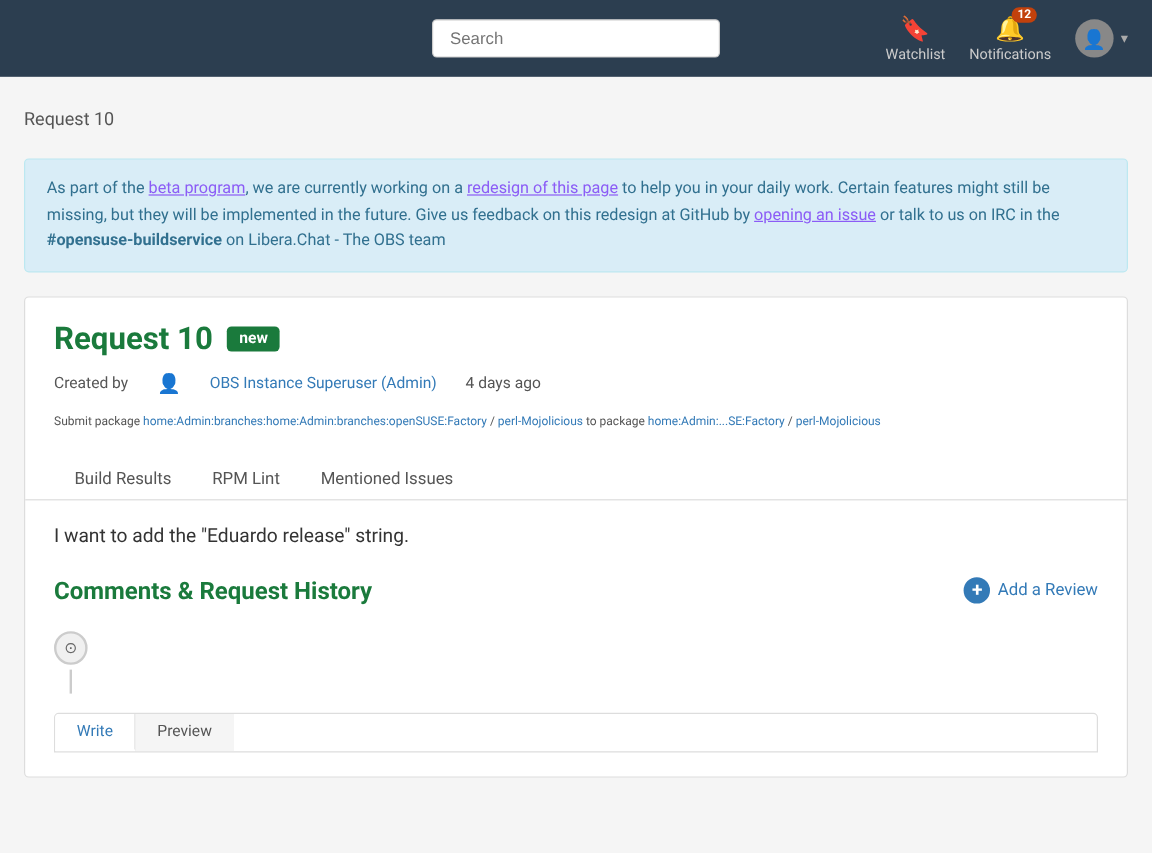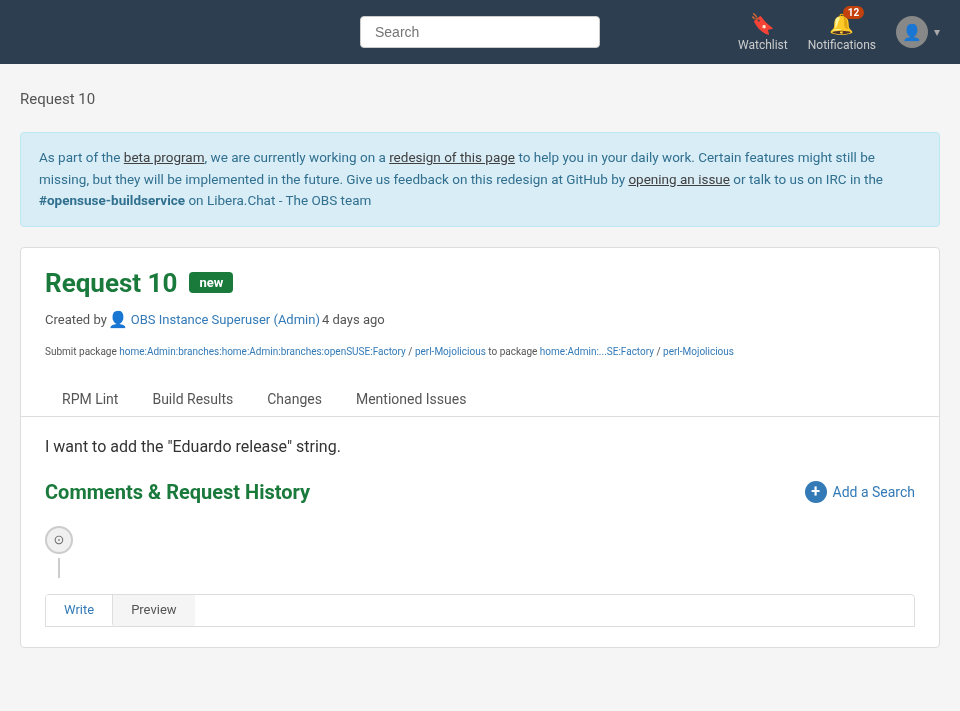--- a/index.html
+++ b/index.html
@@ -80,21 +80,21 @@
     .beta-banner {
       background: #d9edf7;
       border: 1px solid #bce8f1;
       border-radius: 4px;
       padding: 14px 18px;
       margin-bottom: 20px;
       color: #31708f;
       font-size: 13.5px;
       line-height: 1.6;
     }
-    .beta-banner a { color: #404040; text-decoration: underline; }
+    .beta-banner a { color: #8b5cf6; text-decoration: underline; }
 
     
     .request-card {
       background: #fff;
       border: 1px solid #ddd;
       border-radius: 4px;
       padding: 20px 24px 0 24px;
     }
 
     .request-header {
@@ -116,21 +116,21 @@
       padding: 3px 10px;
       border-radius: 4px;
     }
 
     .created-by {
       font-size: 13px;
       color: #555;
       margin-bottom: 14px;
       display: flex;
       align-items: center;
-      gap: 2px;
+      gap: 24px;
     }
     .created-by a { color: #337ab7; text-decoration: none; }
     .user-icon { font-size: 16px; }
 
     .submit-info {
       font-size: 10px;
       color: #555;
       margin-bottom: 20px;
       line-height: 1.7;
     }
@@ -315,35 +315,34 @@
       <a>home:Admin:branches:home:Admin:branches:openSUSE:Factory</a>
       <span> / </span>
       <a>perl-Mojolicious</a>
       <span> to package </span>
       <a>home:Admin:...SE:Factory</a>
       <span> / </span>
       <a>perl-Mojolicious</a>
     </div>
 
     <div class="tabs">
+      <div class="tab">Build Results</div>
       <div class="tab">RPM Lint</div>
-      <div class="tab">Build Results</div>
-      <div class="tab">Changes</div>
       <div class="tab">Mentioned Issues</div>
     </div>
 
     <div class="tab-content">
 
       <p class="request-description">I want to add the "Eduardo release" string.</p>
 
       <div class="section-header">
         <span class="section-title">Comments &amp; Request History</span>
         <div class="add-review-btn">
           <div class="plus-icon">+</div>
-          <span>Add a Search</span>
+          <span>Add a Review</span>
         </div>
       </div>
 
       <div class="timeline-item">
         <div class="timeline-line">
           <div class="timeline-icon">
             <span>⊙</span>
           </div>
           <div class="vertical-line"></div>
         </div>

